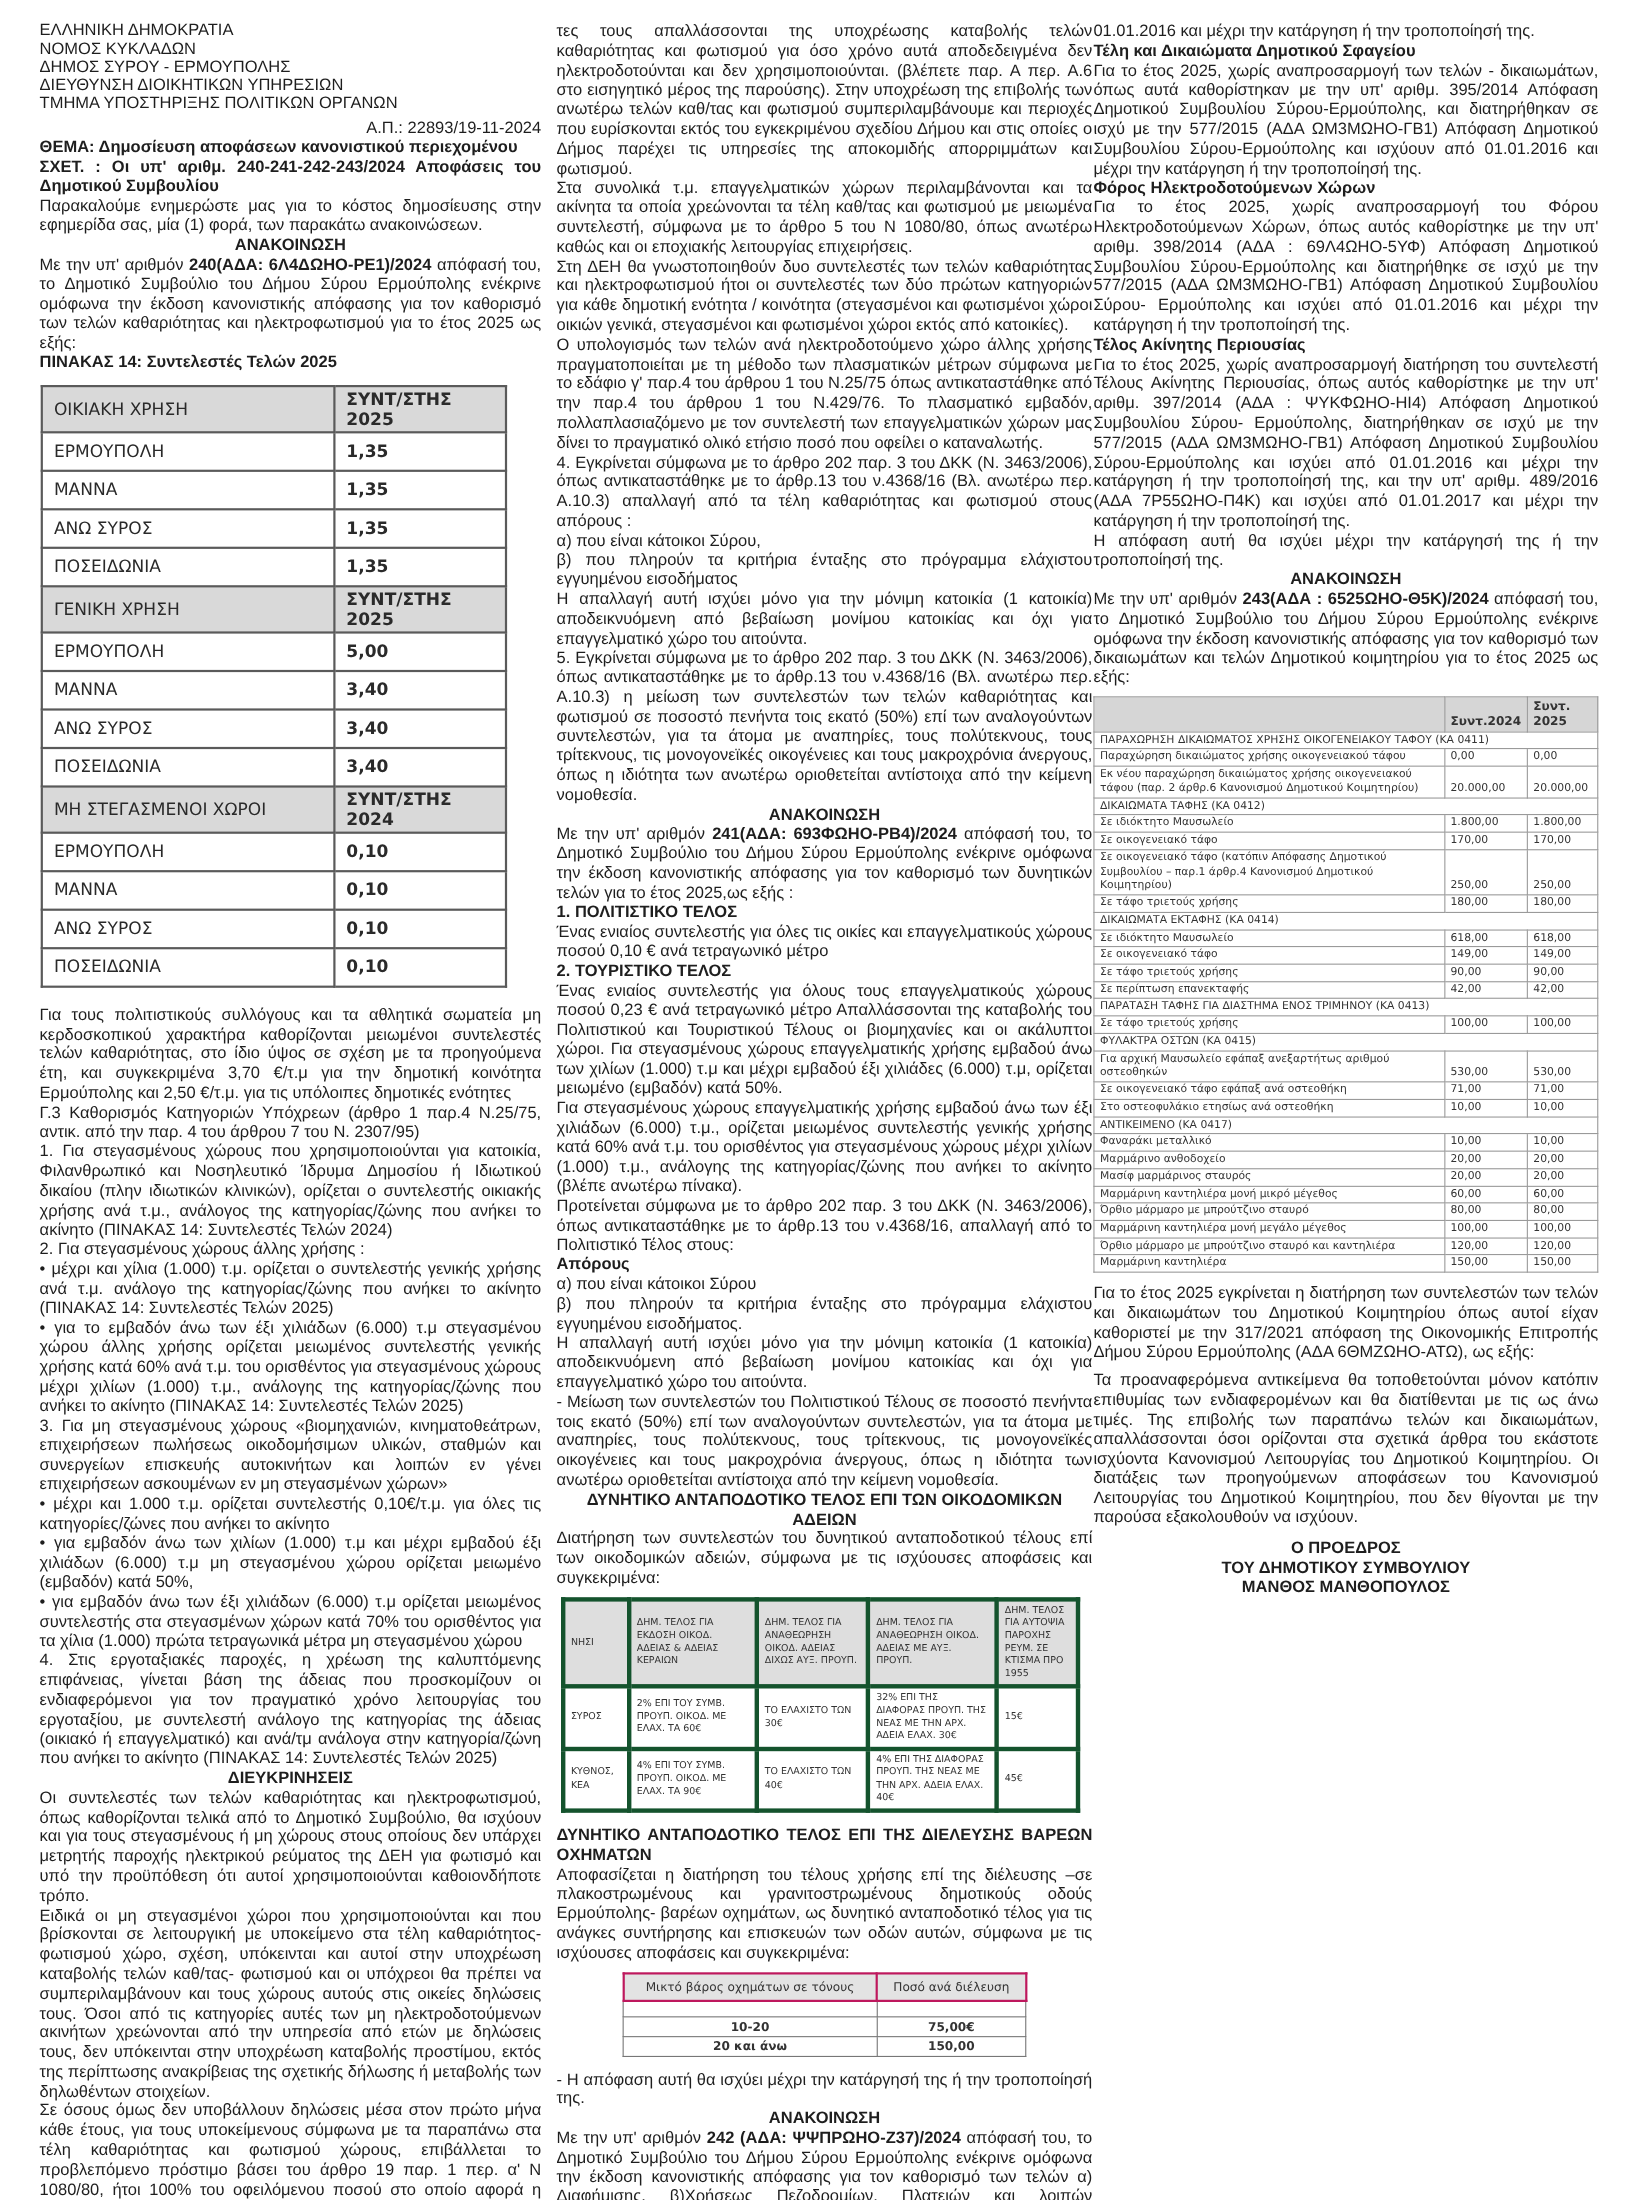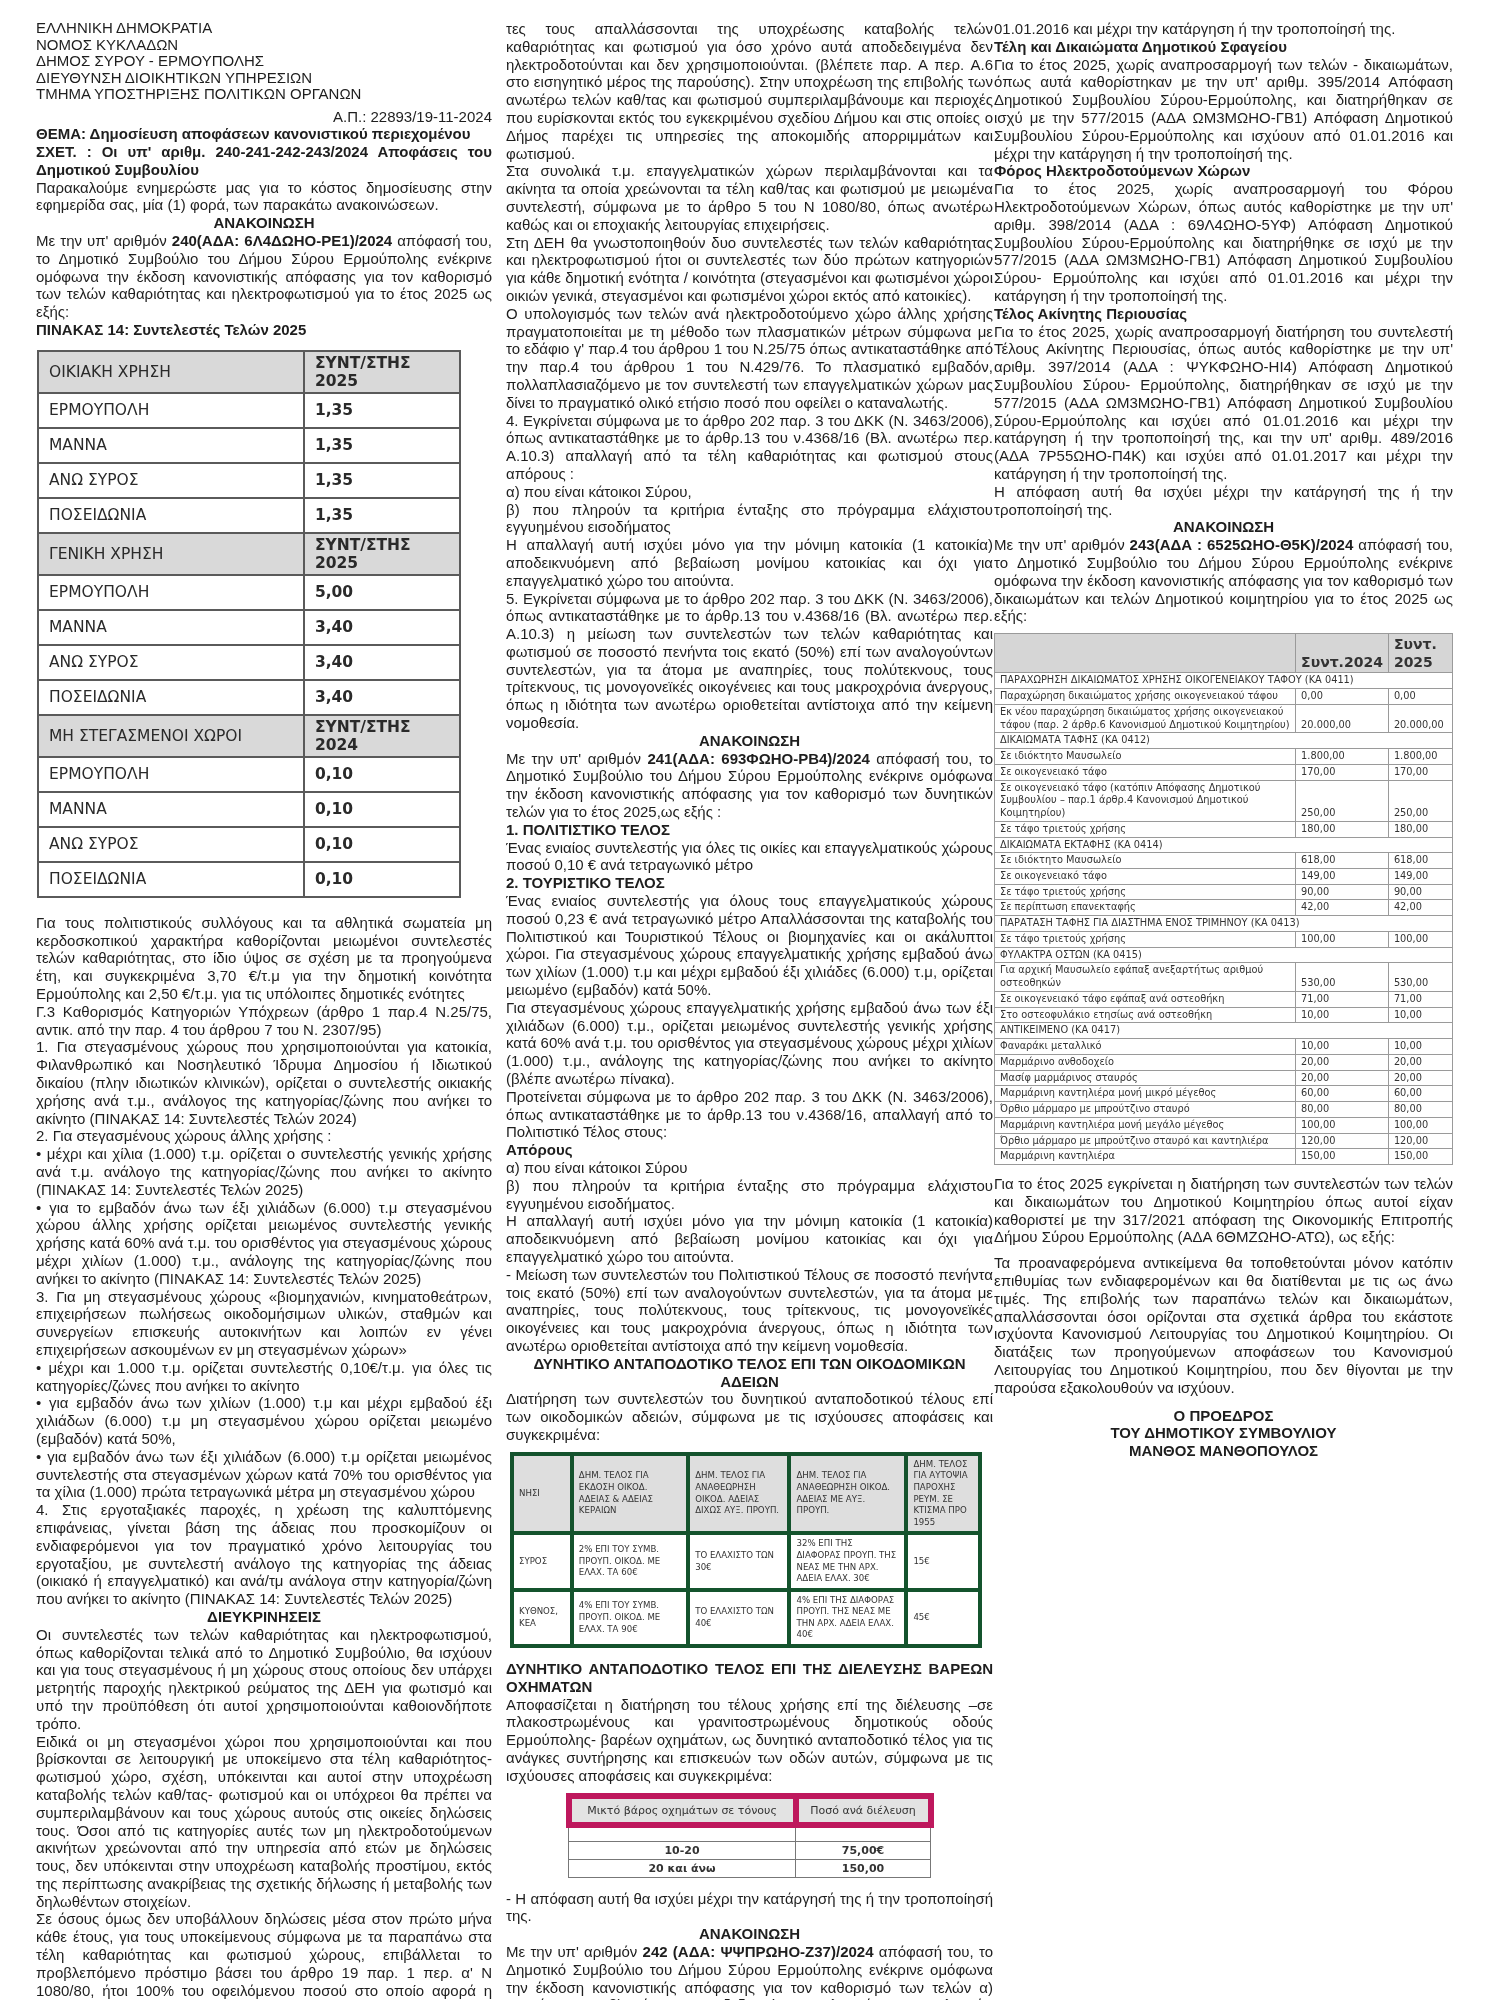--- a/index.html
+++ b/index.html
@@ -22,29 +22,29 @@
 
   
   table.perm{border-collapse:collapse;width:472px;margin:8px 0 12px 4px;
              font-family:"DejaVu Sans",sans-serif;font-size:8.6px;line-height:1.35;color:#333;}
   table.perm th,table.perm td{border:4px solid #14532d;padding:3px 5px;text-align:left;vertical-align:middle;}
   table.perm th{background:#dedede;font-weight:normal;}
 
   
   table.veh{border-collapse:collapse;width:368px;margin:8px auto 12px auto;
             font-family:"DejaVu Sans",sans-serif;font-size:11px;color:#333;}
-  table.veh th{border:6px solid #be185d;background:#e3e3e3;padding:5px 6px;font-weight:normal;text-align:center;}
+  table.veh th{border:2px solid #be185d;background:#e3e3e3;padding:5px 6px;font-weight:normal;text-align:center;}
   table.veh td{border:1px solid #777;padding:2px 6px;text-align:center;font-weight:bold;}
   table.veh tr.gap td{height:9px;font-weight:normal;}
 
   
   table.cem{border-collapse:collapse;width:100%;margin:8px 0 10px 0;
             font-family:"DejaVu Sans",sans-serif;font-size:9.8px;line-height:1.3;color:#333;}
   table.cem th,table.cem td{border:1px solid #9a9a9a;padding:1px 5px;text-align:left;vertical-align:bottom;}
-  table.cem th{background:#d6d6d6;font-weight:bold;font-size:14px;}
+  table.cem th{background:#d6d6d6;font-weight:bold;font-size:11px;}
   table.cem td.num{width:14%;}
   table.cem td.sec{font-weight:normal;}
 </style>
 </head>
 <body>
 
 <div class="page">
   <div class="col" style="left:36px;  width:456px;">
       <div class="hline">ΕΛΛΗΝΙΚΗ ΔΗΜΟΚΡΑΤΙΑ</div>
       <div class="hline">ΝΟΜΟΣ ΚΥΚΛΑΔΩΝ</div>

